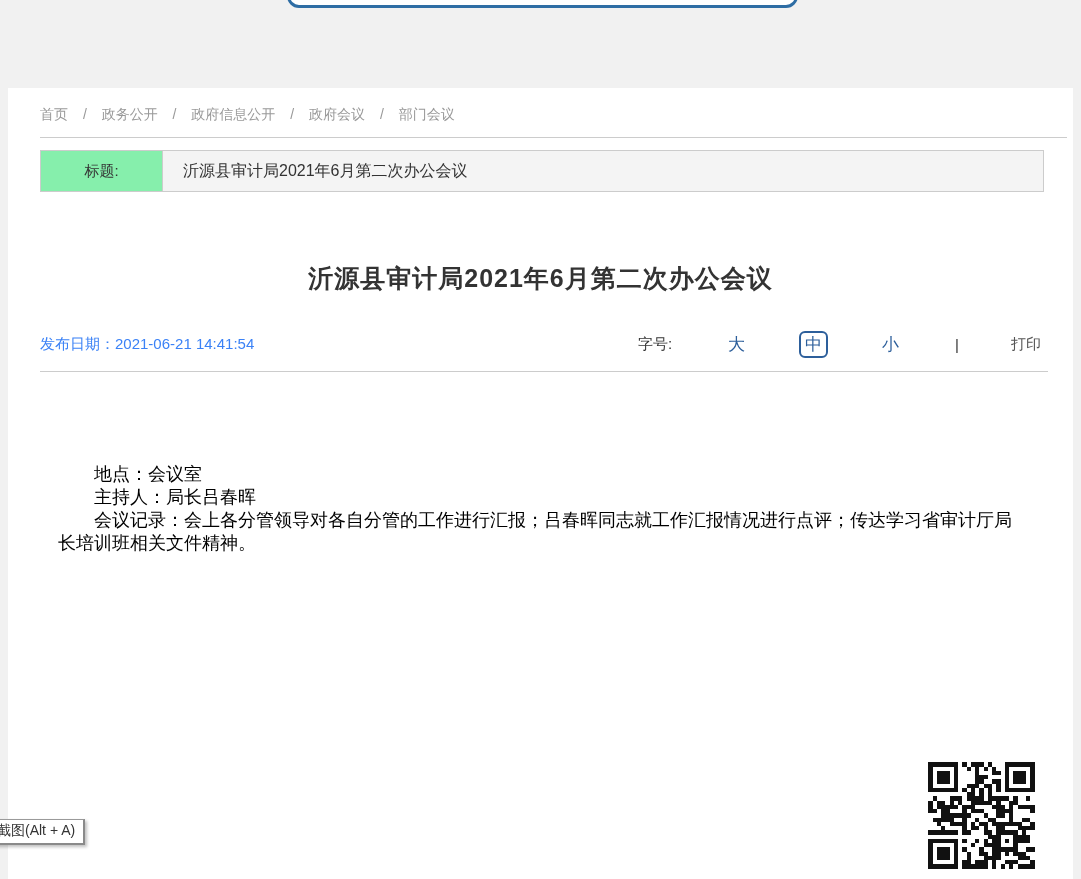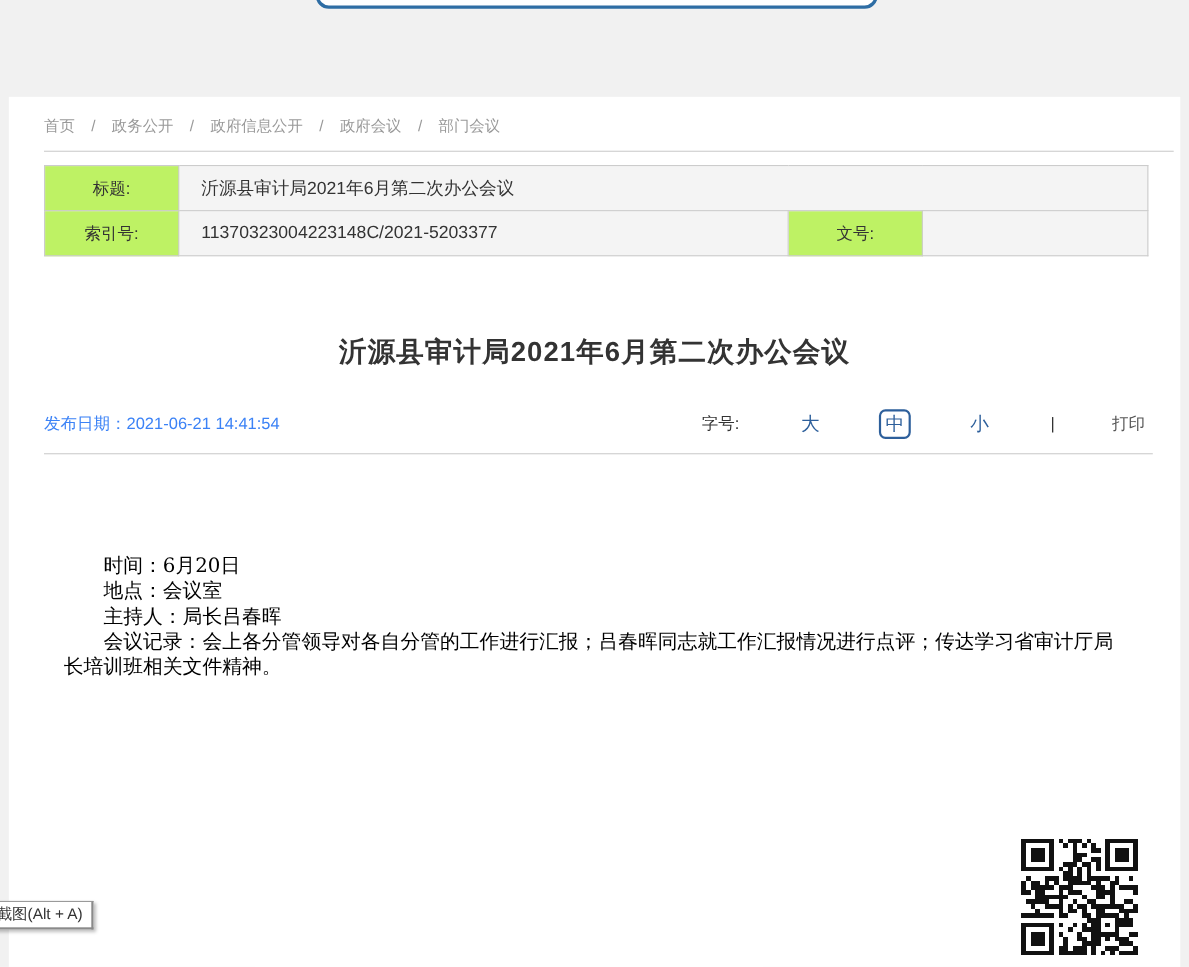--- a/index.html
+++ b/index.html
@@ -41,21 +41,21 @@
 
   
   table.meta {
     margin:12px 0 0 32px;
     border-collapse:collapse;
     width:1003px;
     table-layout:fixed;
     font-size:15px;
   }
   table.meta td { border:1px solid #ccc; height:41px; }
-  td.lbl { background:#bef264; text-align:center; color:#333; }
+  td.lbl { background:#86efac; text-align:center; color:#333; }
   td.val { background:#f4f4f4; padding-left:20px; color:#333; font-size:16px; }
 
   
   .article-title {
     margin-top:70px;
     text-align:center;
     font-size:25px; font-weight:bold; color:#333;
     letter-spacing:1px;
   }
   .meta-line {
@@ -132,26 +132,20 @@
     <colgroup>
         <col style="width:122px">
         <col style="width:554px">
         <col style="width:122px">
         <col style="width:205px">
       </colgroup>
     <tbody>
         <tr>
       <td class="lbl">标题:</td>
       <td class="val" colspan="3">沂源县审计局2021年6月第二次办公会议</td>
-    </tr>
-    <tr>
-      <td class="lbl">索引号:</td>
-      <td class="val">11370323004223148C/2021-5203377</td>
-      <td class="lbl">文号:</td>
-      <td class="val"></td>
     </tr>
   </tbody>
     </table>
 
   <h1 class="article-title">沂源县审计局2021年6月第二次办公会议</h1>
 
   <div class="meta-line">
     <div class="pub-date">
       <span>发布日期：</span><span>2021-06-21 14:41:54</span>
     </div>
@@ -160,21 +154,20 @@
       <span class="fs-btn">大</span>
       <span class="fs-btn active">中</span>
       <span class="fs-btn">小</span>
       <span class="fs-sep">|</span>
       <span class="print-btn">打印</span>
     </div>
   </div>
   <hr class="title-divider">
 
   <div class="article-body">
-    <p>时间：6月20日</p>
     <p>地点：会议室</p>
     <p>主持人：局长吕春晖</p>
     <p>会议记录：会上各分管领导对各自分管的工作进行汇报；吕春晖同志就工作汇报情况进行点评；传达学习省审计厅局长培训班相关文件精神。</p>
   </div>
 
   <div class="qr-wrap">
     <svg viewBox="0 0 29 29" xmlns="http://www.w3.org/2000/svg" shape-rendering="crispEdges">
         <rect x="0" y="0" width="29" height="29" fill="#ffffff"></rect>
         <rect x="2" y="2" width="1" height="1" fill="#111111"></rect>
         <rect x="3" y="2" width="1" height="1" fill="#111111"></rect>

